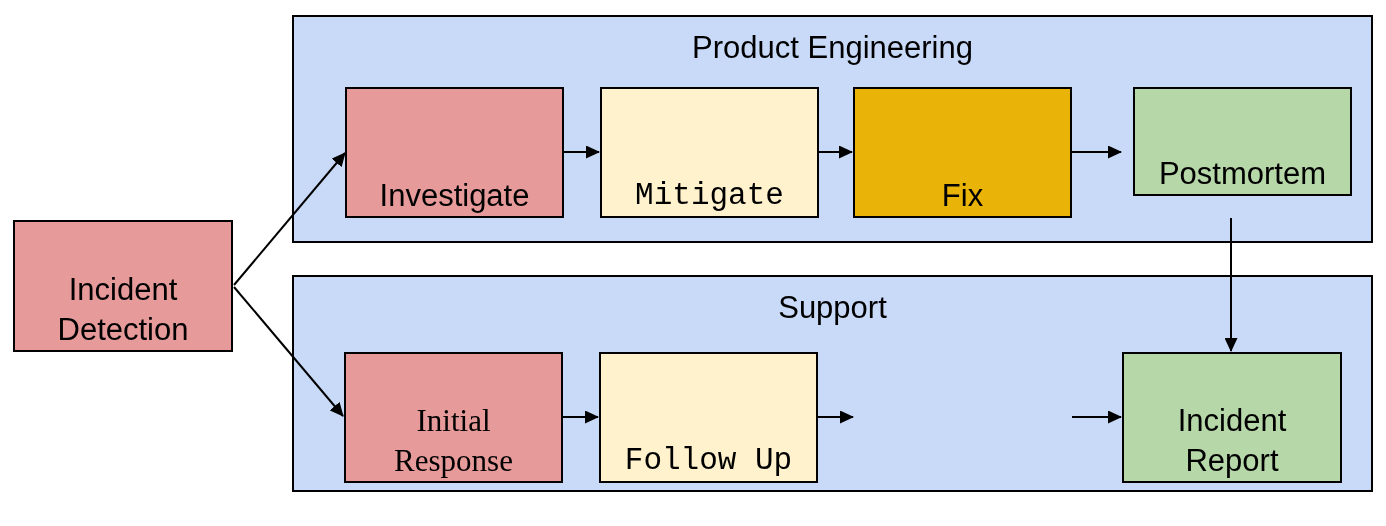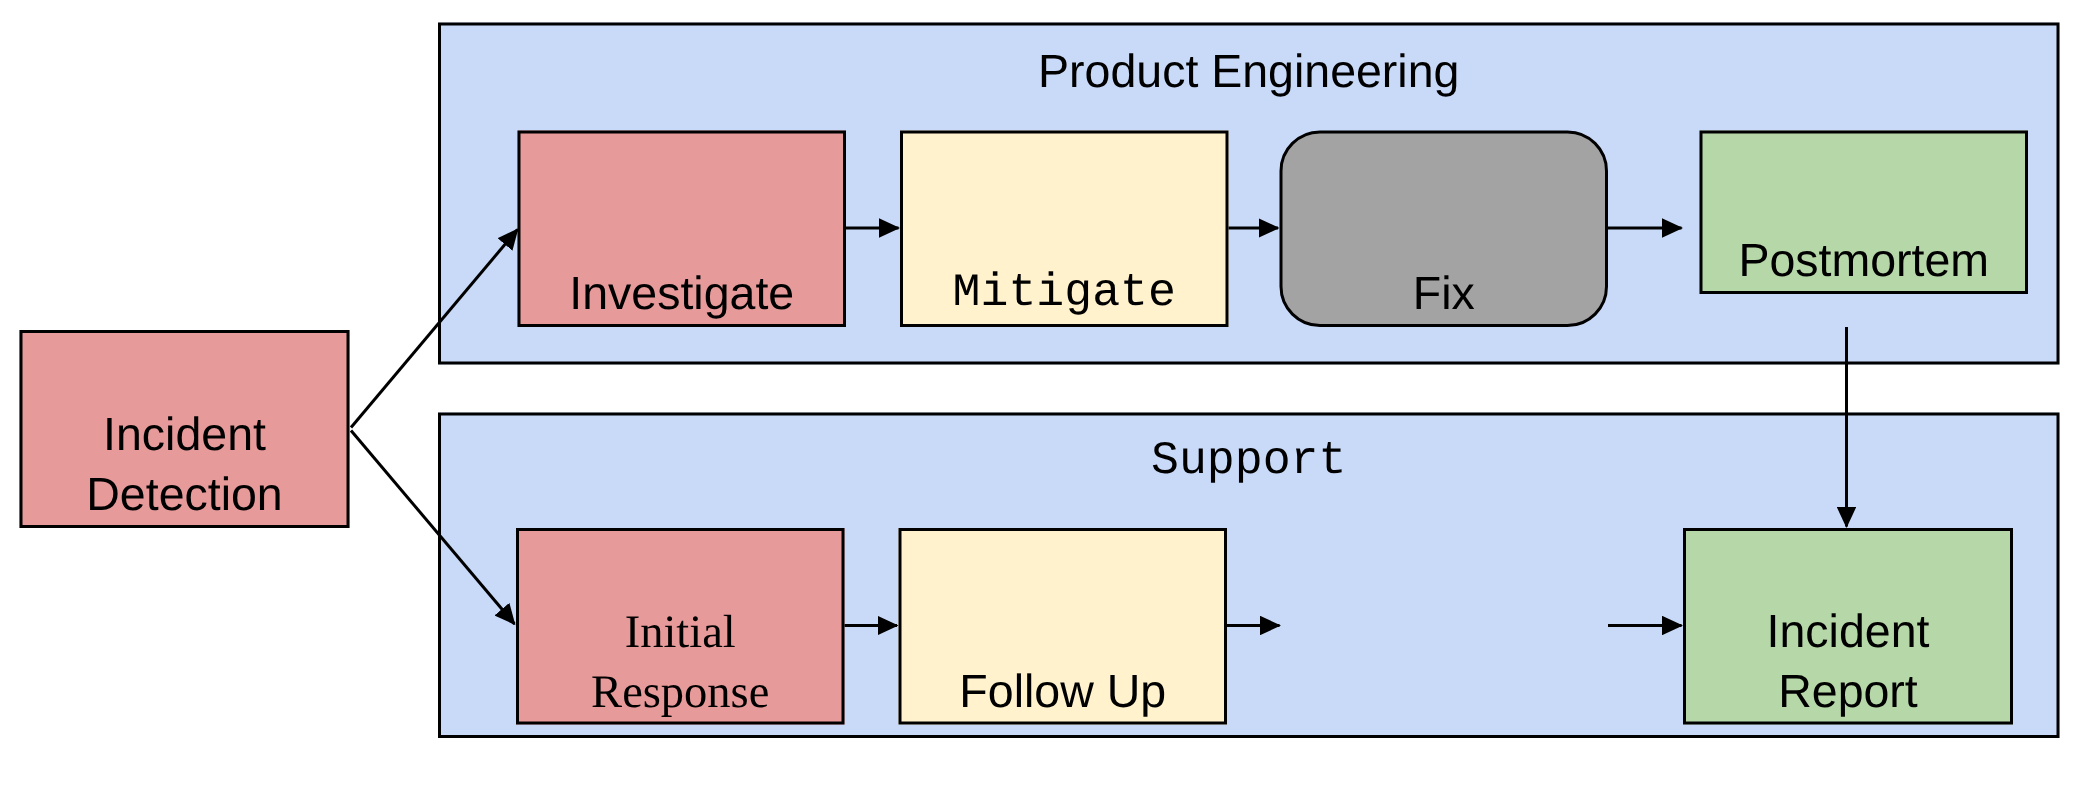--- a/index.html
+++ b/index.html
@@ -17,21 +17,21 @@
   }
   .lane {
     position: absolute;
     background: var(--lane-fill, #C9DAF8);
     border: 2px solid var(--border, #000);
     box-sizing: border-box;
     z-index: 1;
     padding-left: 12px;
   }
   #lane-pe      { left: 292px; top: 15px;  width: 1081px; height: 228px; }
-  #lane-support { left: 292px; top: 275px; width: 1081px; height: 217px; font-family: Liberation Mono, monospace; }
+  #lane-support { left: 292px; top: 275px; width: 1081px; height: 217px; }
   .lane-title {
     position: absolute;
     left: 0; right: 0; top: 13px;
     text-align: center;
     font-size: 31px;
     color: var(--text, #000);
   }
   .node {
     position: absolute;
     border: 2px solid var(--border, #000);
@@ -89,34 +89,34 @@
   </div>
 
   <div class="node" id="node-investigate" style="background: rgb(231, 154, 154);">
     <span class="node-label">Investigate</span>
   </div>
 
   <div class="node" id="node-mitigate" style="background: rgb(255, 242, 204);">
     <span class="node-label">Mitigate</span>
   </div>
 
-  <div class="node" id="node-fix" style="background: #a3a3a3; border-radius: 27px;">
+  <div class="node" id="node-fix" style="background: #eab308;">
     <span class="node-label">Fix</span>
   </div>
 
   <div class="node" id="node-postmortem" style="background: rgb(182, 215, 168);">
     <span class="node-label">Postmortem</span>
   </div>
 
   <div class="node" id="node-initial-response" style="background: rgb(231, 154, 154); font-family: Liberation Serif, serif;">
     <span class="node-label">Initial
 Response</span>
   </div>
 
-  <div class="node" id="node-follow-up" style="background: rgb(255, 242, 204);">
+  <div class="node" id="node-follow-up" style="background: rgb(255, 242, 204); font-family: Liberation Mono, monospace;">
     <span class="node-label">Follow Up</span>
   </div>
 
 
   <div class="node" id="node-incident-report" style="background: rgb(182, 215, 168);">
     <span class="node-label">Incident
 Report</span>
   </div>
 
   <svg id="edge-layer" viewBox="0 0 1386 526" xmlns="http://www.w3.org/2000/svg">

